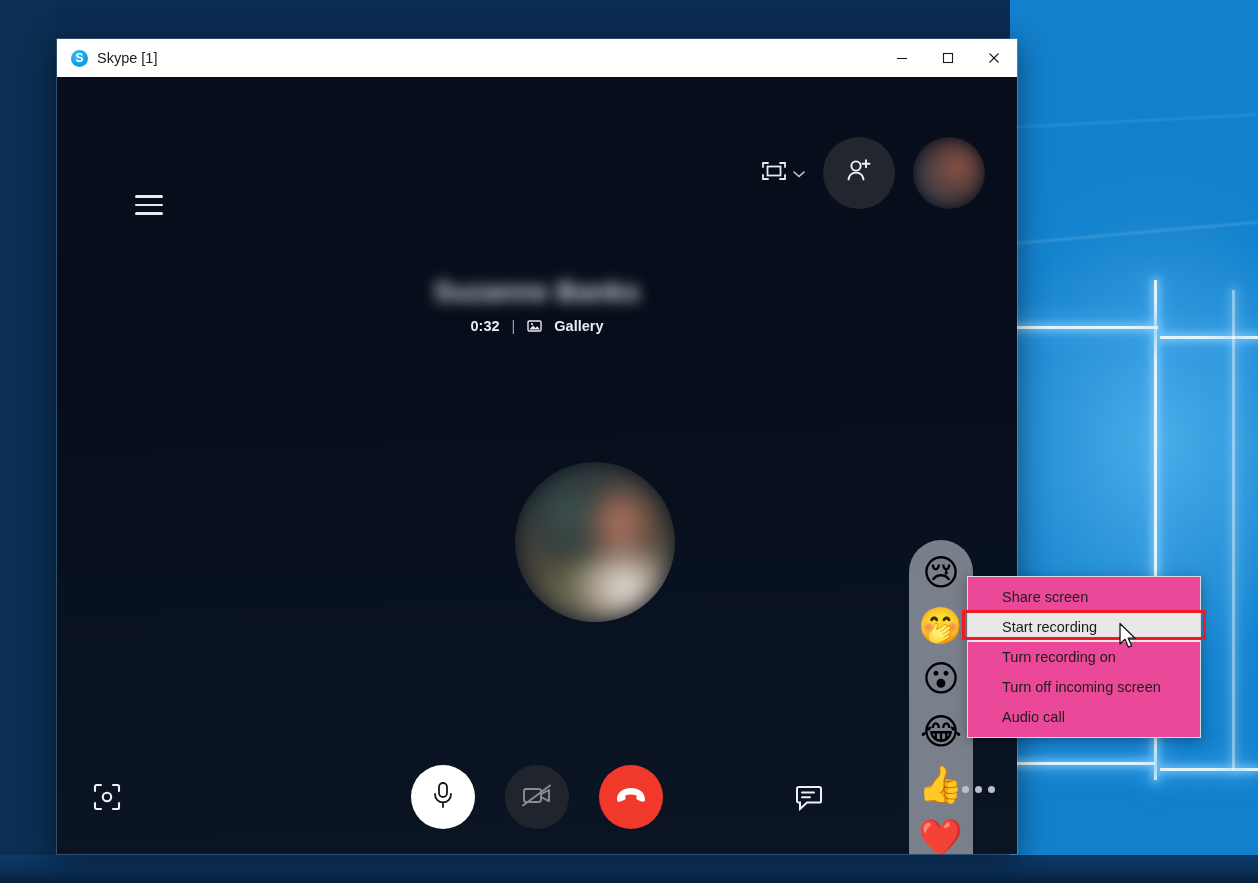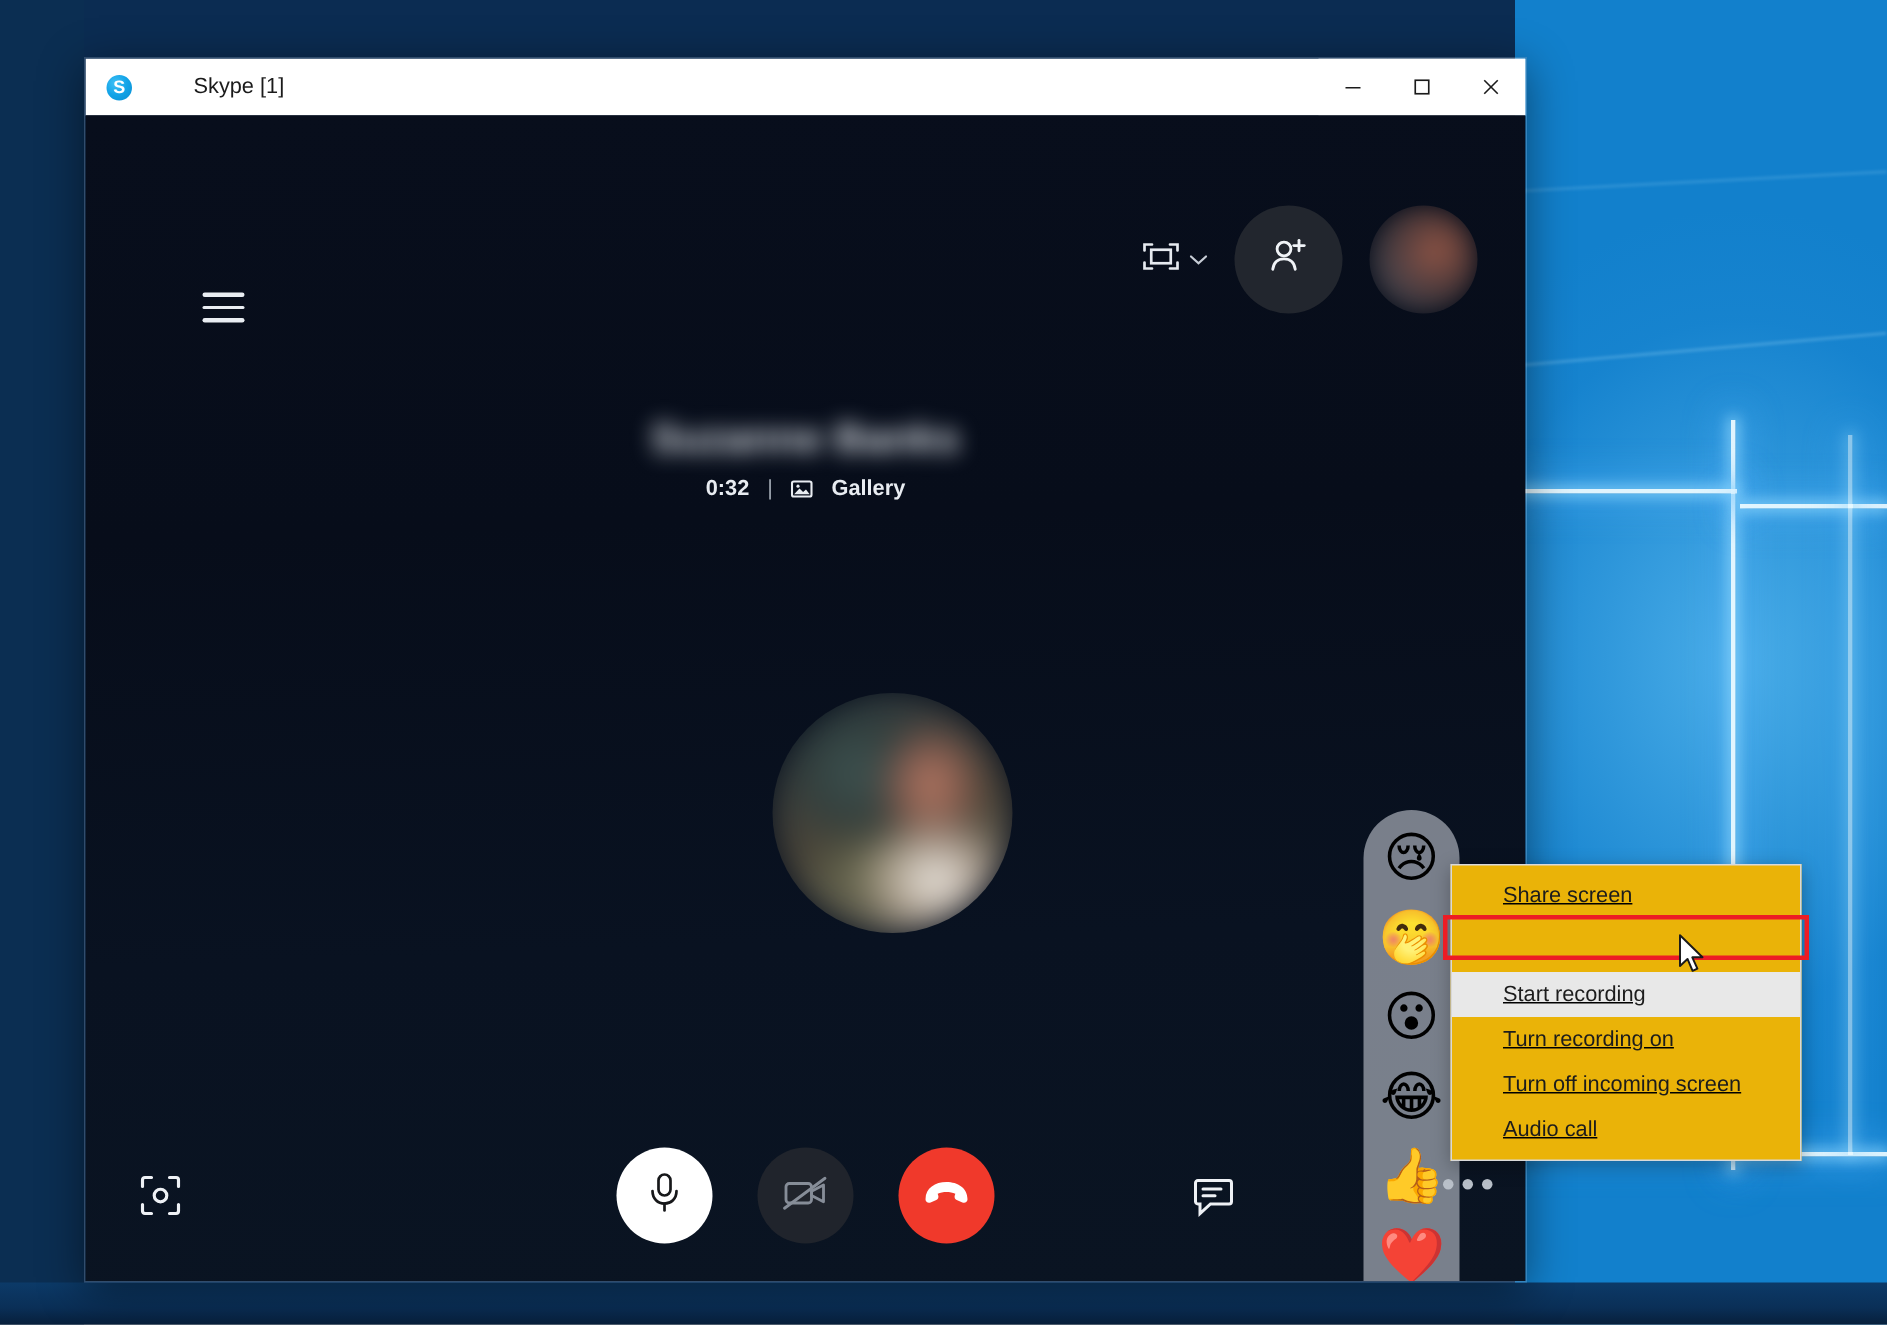--- a/index.html
+++ b/index.html
@@ -111,21 +111,20 @@
     display: flex;
     align-items: center;
     justify-content: center;
     line-height: 1;
   }
   .title-text {
     font-size: 14.5px;
     color: #1b1b1b;
     font-family: "Liberation Sans", sans-serif;
     white-space: nowrap;
-    margin-left: 32px;
   }
   .win-btns { display: flex; height: 38px; }
   .win-btn {
     width: 46px; height: 38px;
     display: flex; align-items: center; justify-content: center;
     background: #ffffff;
   }
   .win-btn svg { display: block; }
 
   
@@ -288,42 +287,40 @@
   .dot {
     width: 7px; height: 7px; border-radius: 50%;
     background: #b9c0c9;
   }
 
   
   .context-menu {
     position: absolute;
     left: 967px; top: 576px;
     width: 234px;
-    background: #eab308;
+    background: #ec4899;
     border: 1px solid #d9d9d9;
     box-shadow: 0 3px 12px rgba(0,0,0,0.30);
     padding: 5px 0;
     box-sizing: border-box;
     z-index: 40;
-    text-decoration: underline;
   }
   .menu-item {
     height: 30px;
     display: flex; align-items: center;
     padding-left: 34px;
     font-size: 14.5px;
     color: #1c1c1c;
     font-family: "Liberation Sans", sans-serif;
     white-space: nowrap;
     cursor: pointer;
     box-sizing: border-box;
   }
   .menu-item.highlighted {
     background: #e8e8e8;
-    margin-top: 36px;
   }
   .menu-highlight-box {
     position: absolute;
     left: 962px; top: 610px;
     width: 244px; height: 30px;
     border: 3px solid #ed1c24;
     box-sizing: border-box;
     z-index: 45;
     pointer-events: none;
   }

